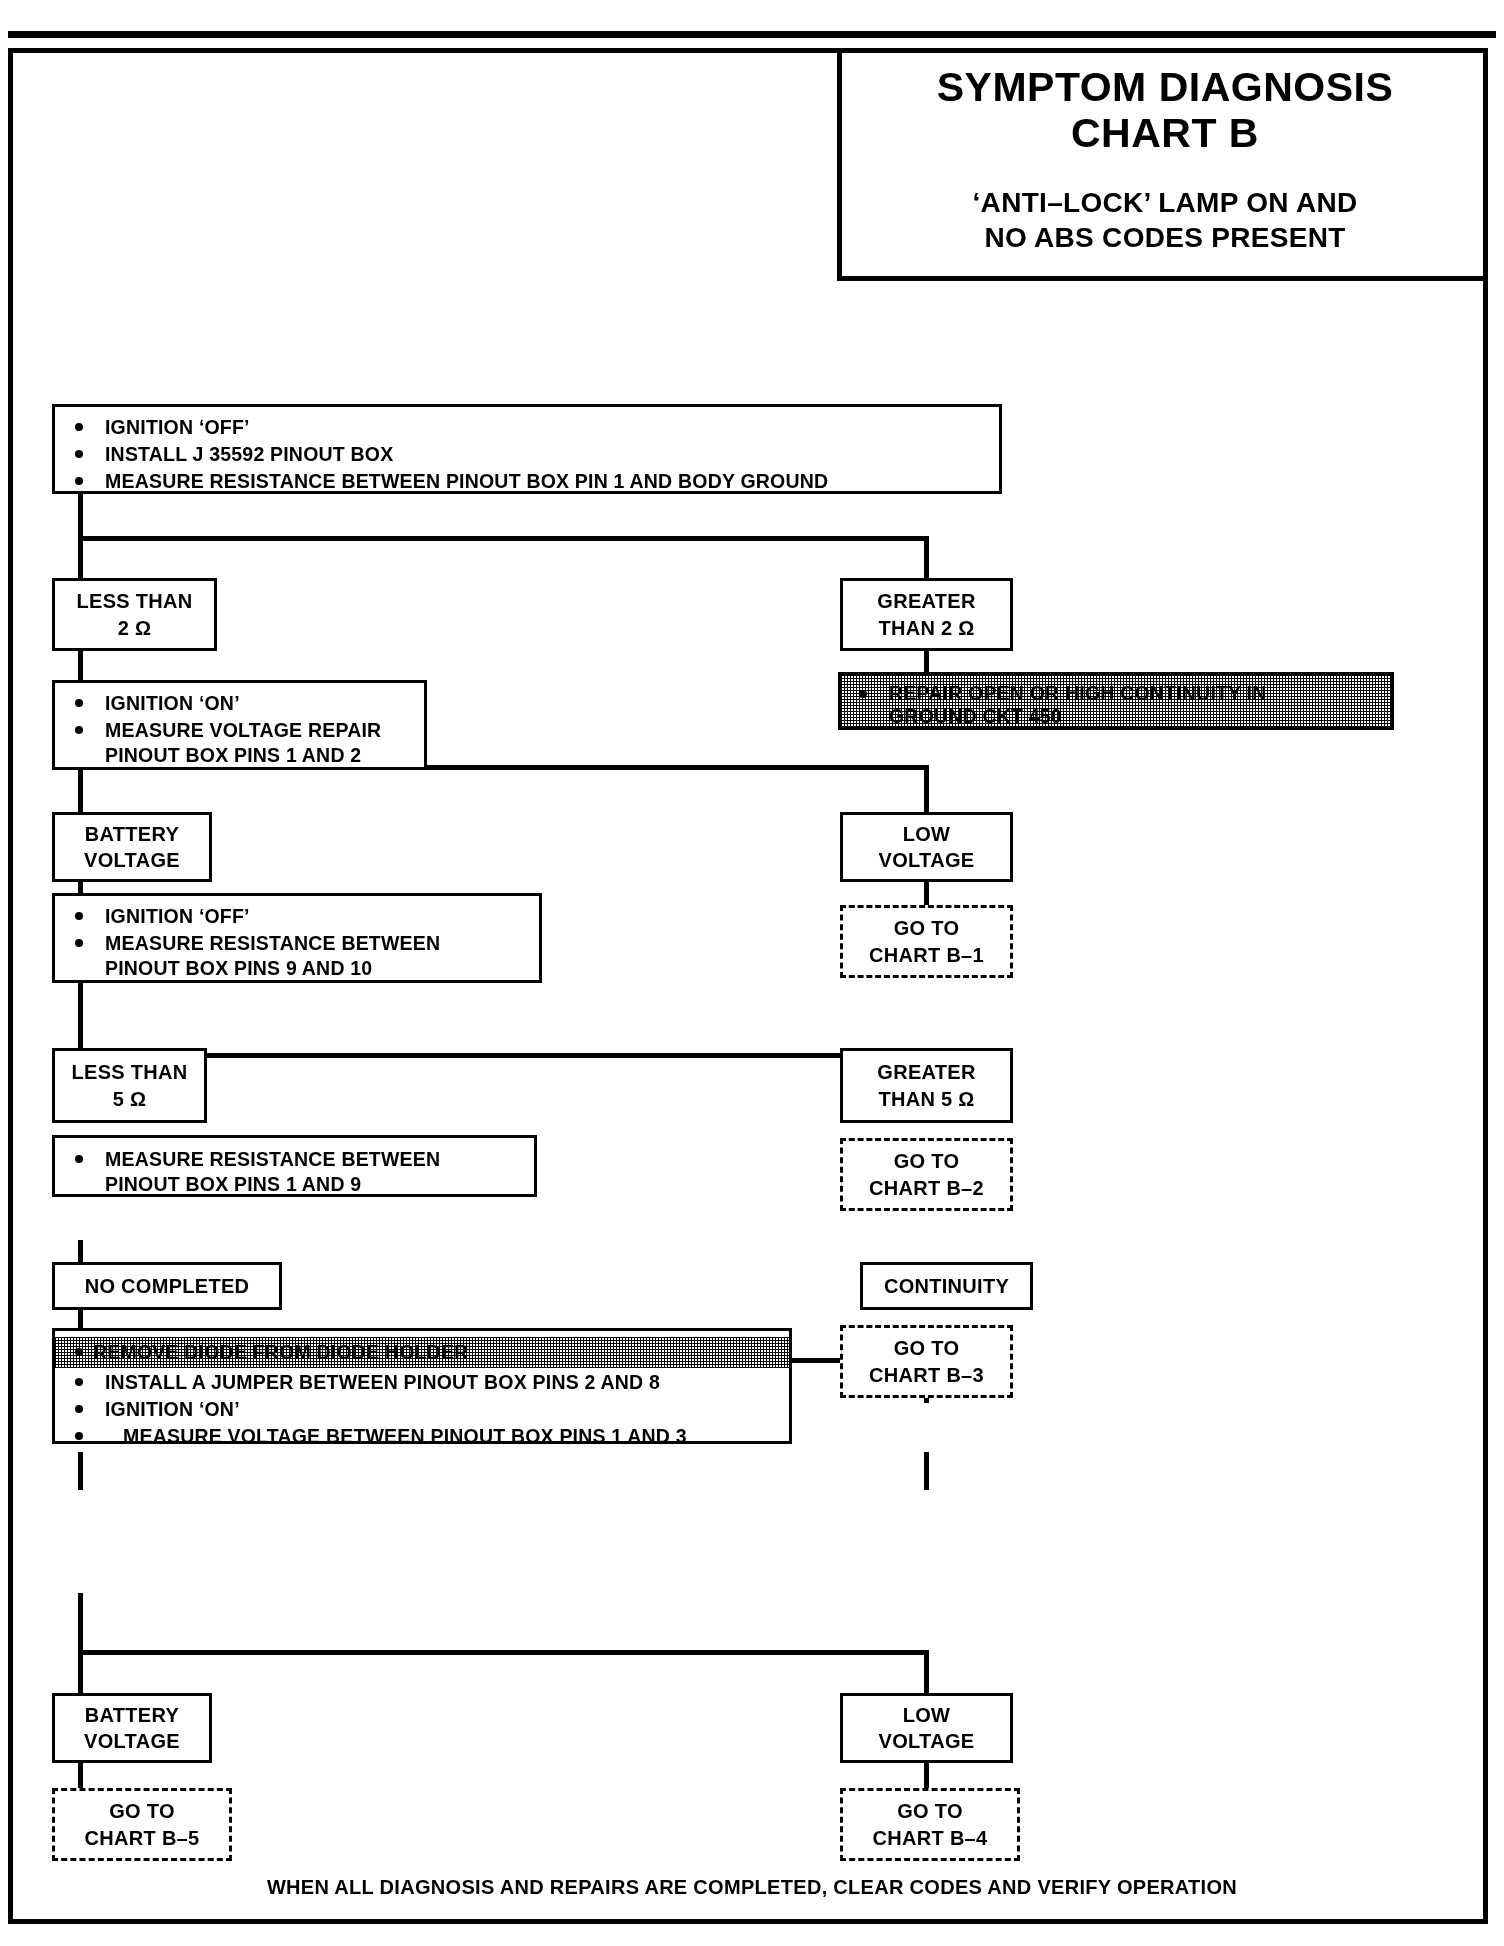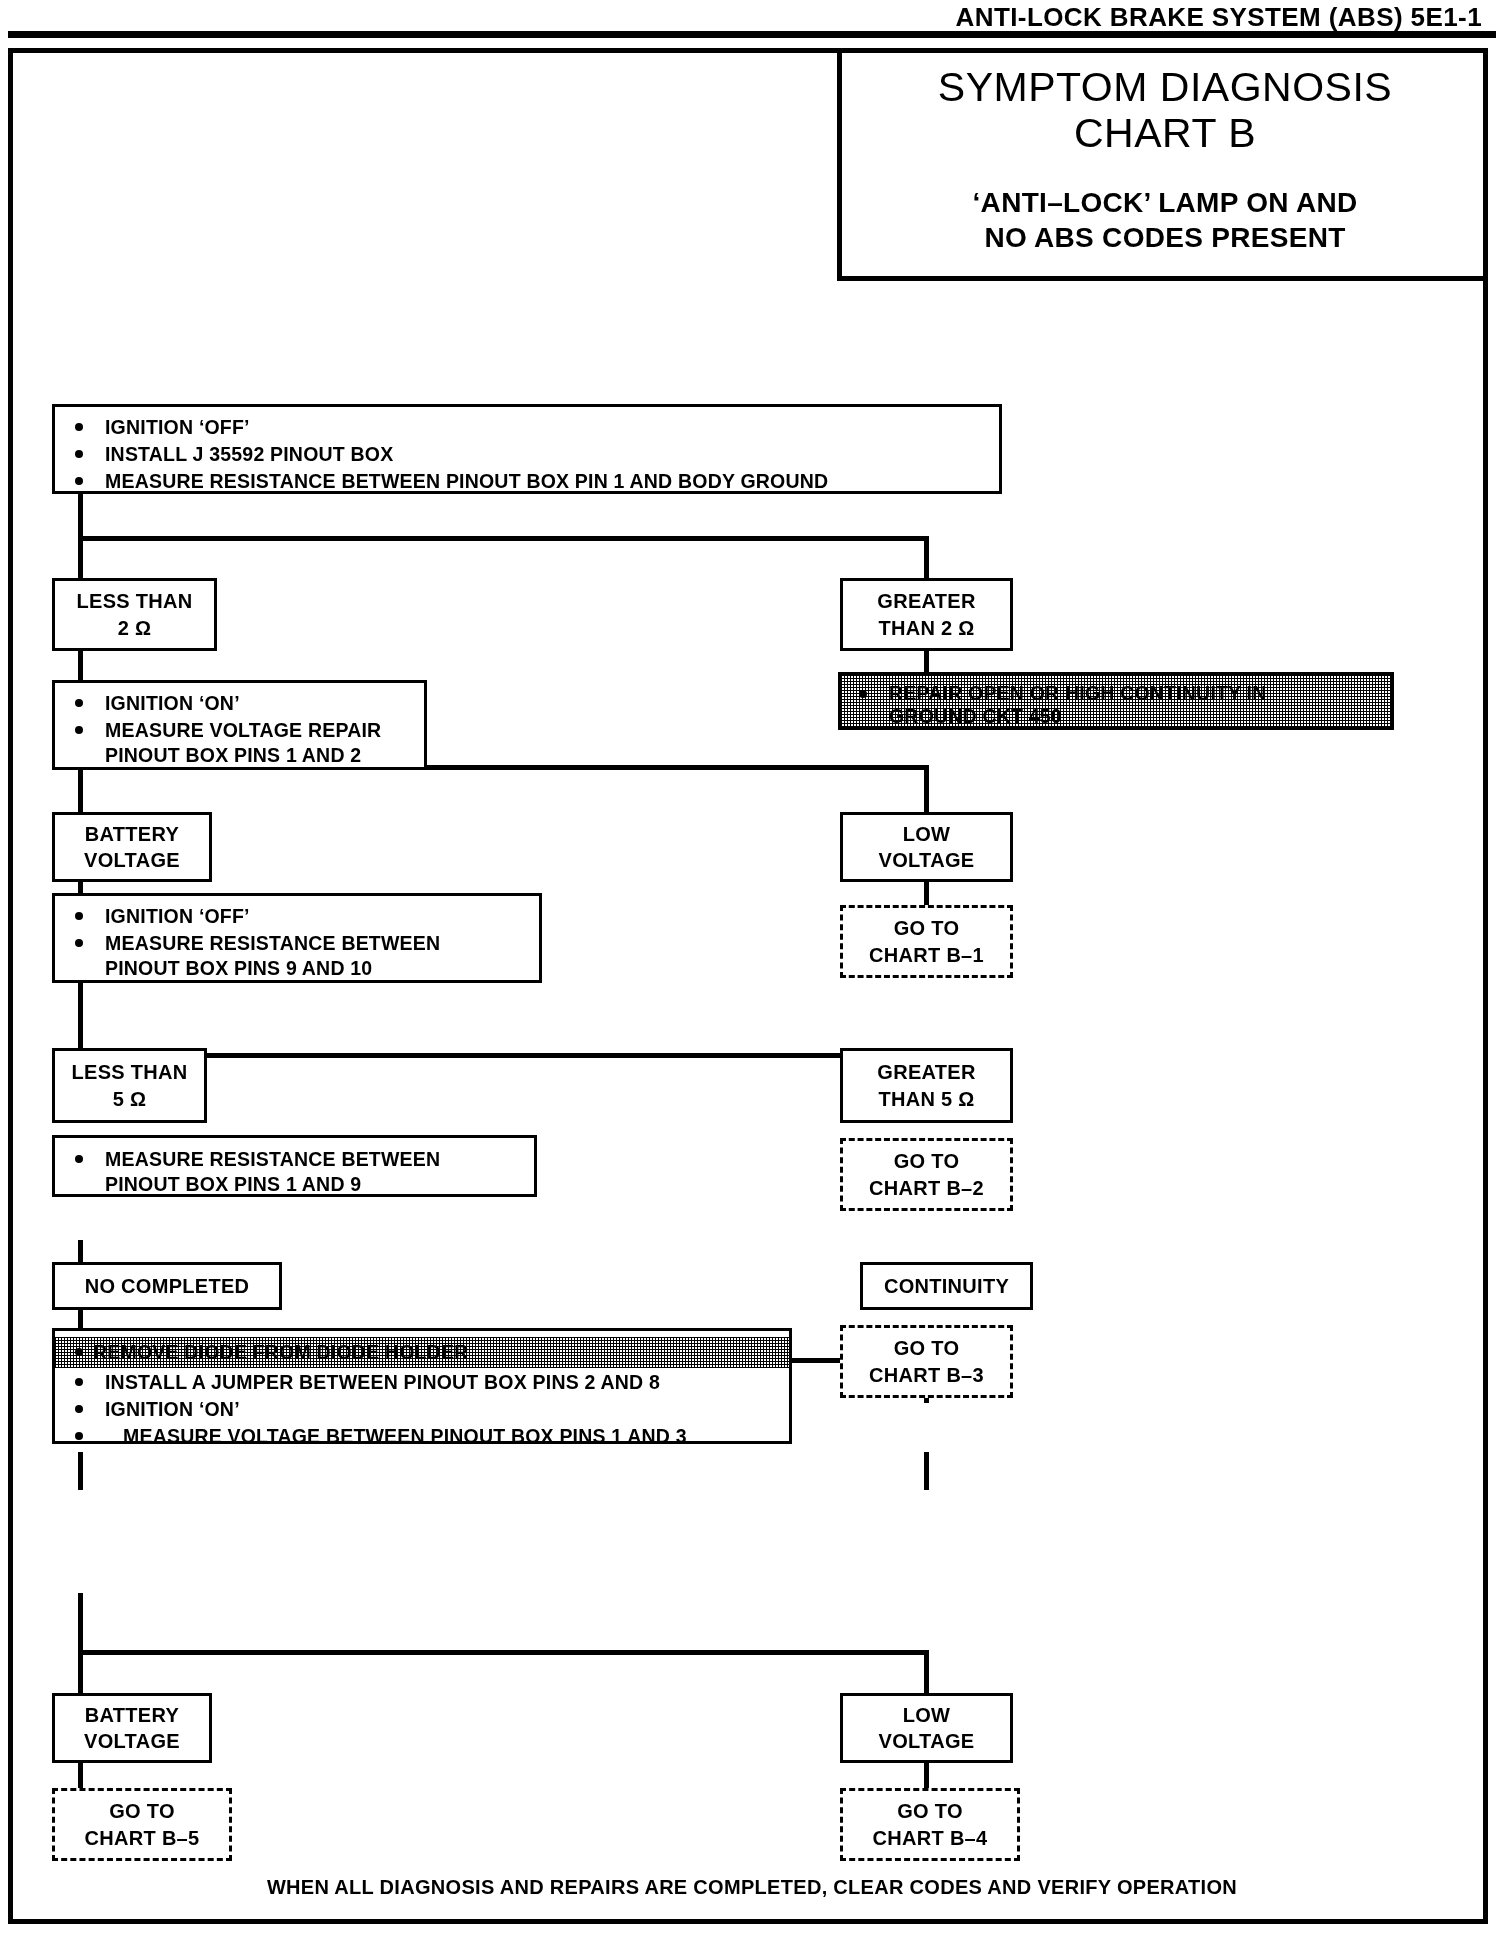--- a/index.html
+++ b/index.html
@@ -58,21 +58,21 @@
     width: 651px;
     height: 233px;
     border-left: 5px solid #000;
     border-bottom: 5px solid #000;
     box-sizing: border-box;
     text-align: center;
     padding-top: 17px;
   }
   .title-main {
     font-size: 41px;
-    font-weight: normal;
+    font-weight: bold;
     line-height: 1.12;
     letter-spacing: 0.5px;
   }
   .title-sub {
     font-size: 28px;
     font-weight: bold;
     line-height: 1.25;
     letter-spacing: 0.3px;
     margin-top: 28px;
   }
@@ -165,21 +165,20 @@
     font-size: 20px;
     font-weight: bold;
     letter-spacing: 0.3px;
   }
 </style>
 </head>
 <body>
 
 <div id="page">
 
-  <div class="hdr-text">ANTI-LOCK BRAKE SYSTEM (ABS)  5E1-1</div>
   <div class="hdr-rule"></div>
 
   <div class="frame"></div>
 
   <div class="title-box">
     <div class="title-main">SYMPTOM DIAGNOSIS</div>
     <div class="title-main">CHART B</div>
     <div class="title-sub">‘ANTI–LOCK’ LAMP ON AND</div>
     <div class="title-sub" style="margin-top:0">NO ABS CODES PRESENT</div>
   </div>

